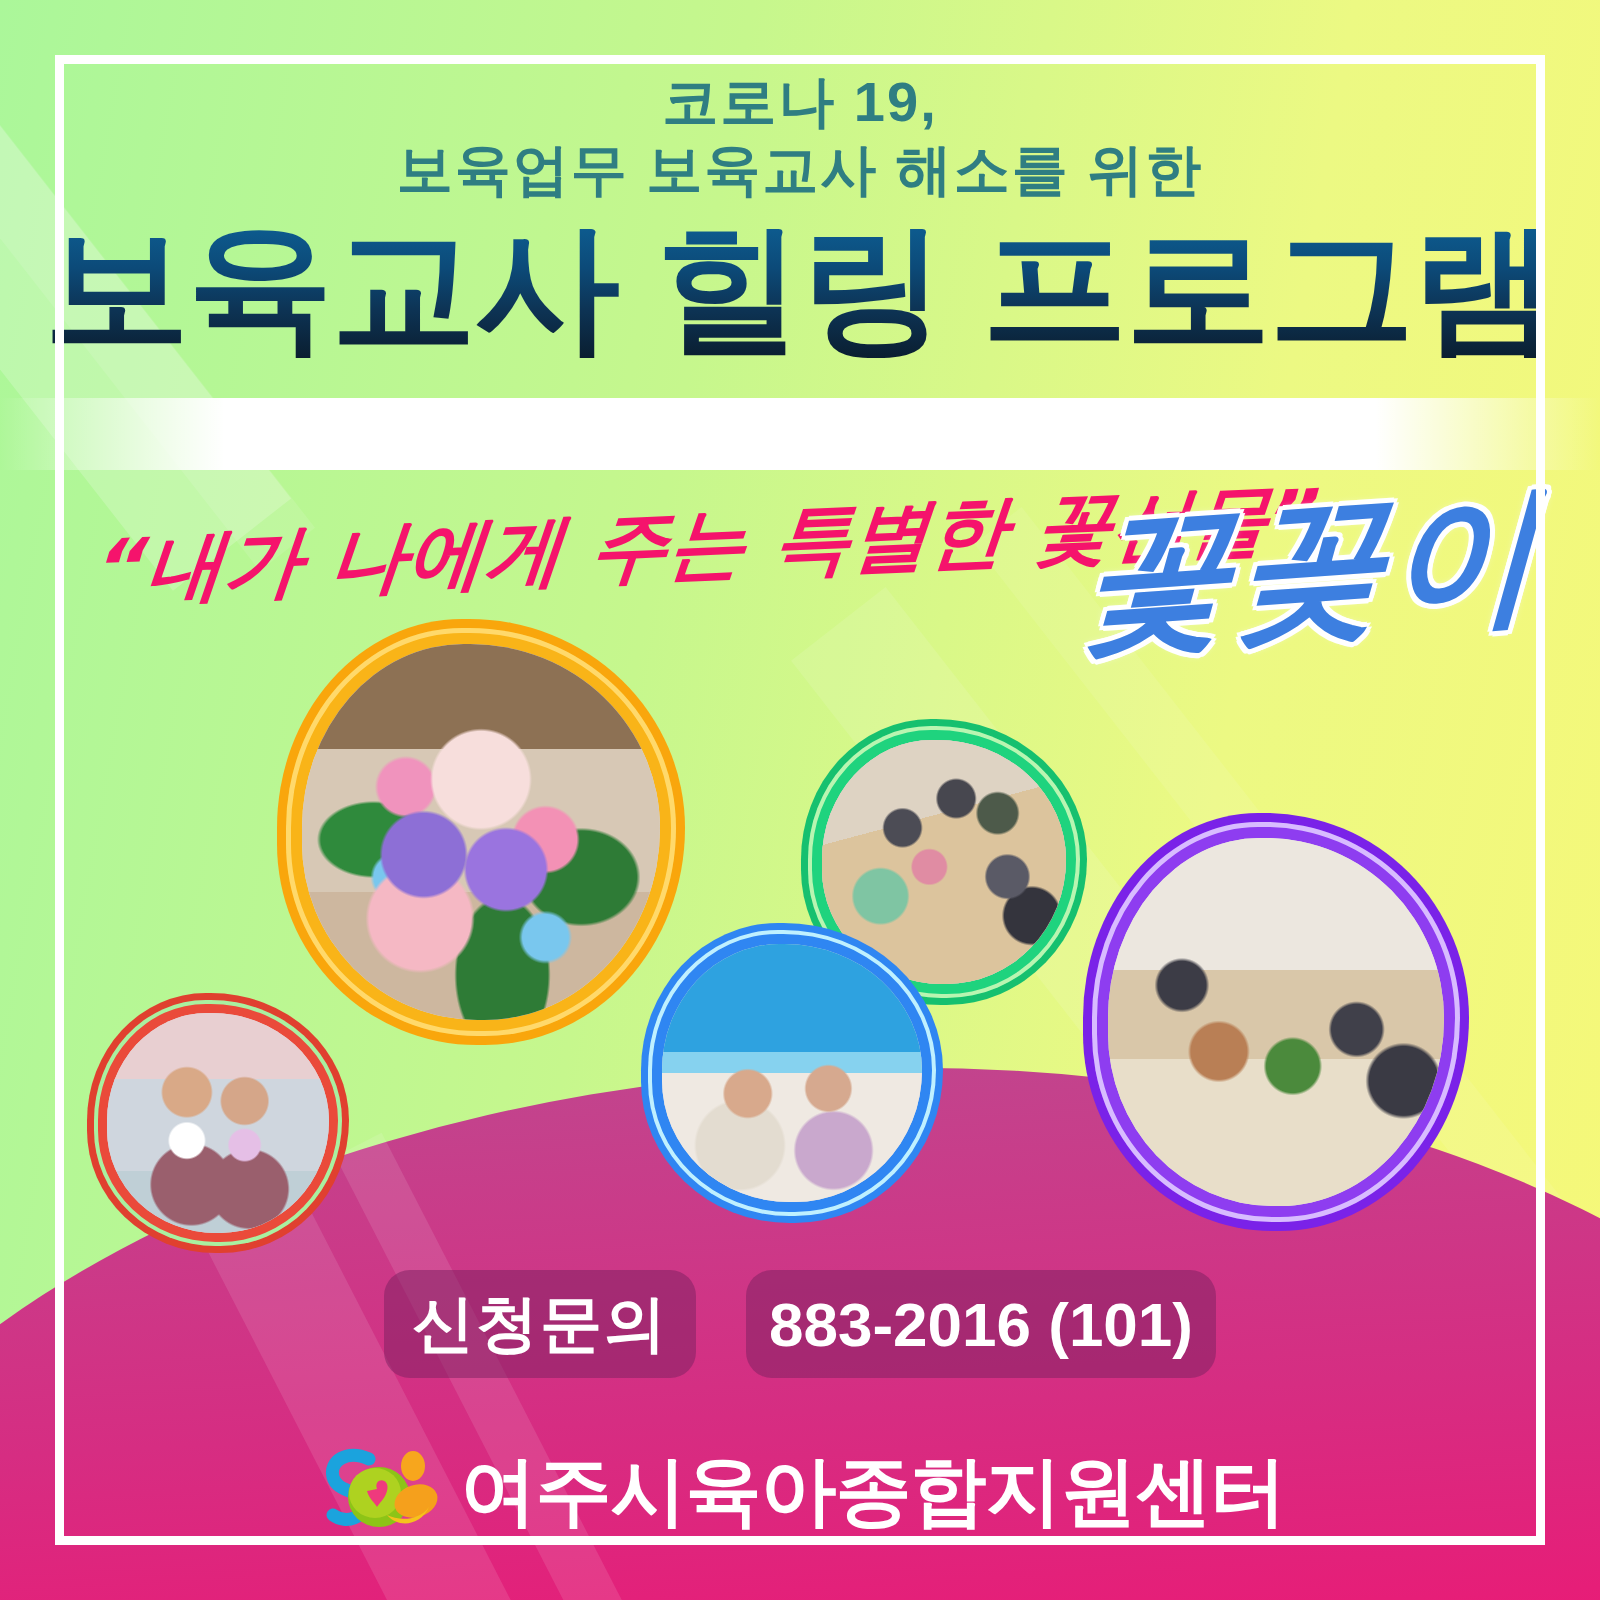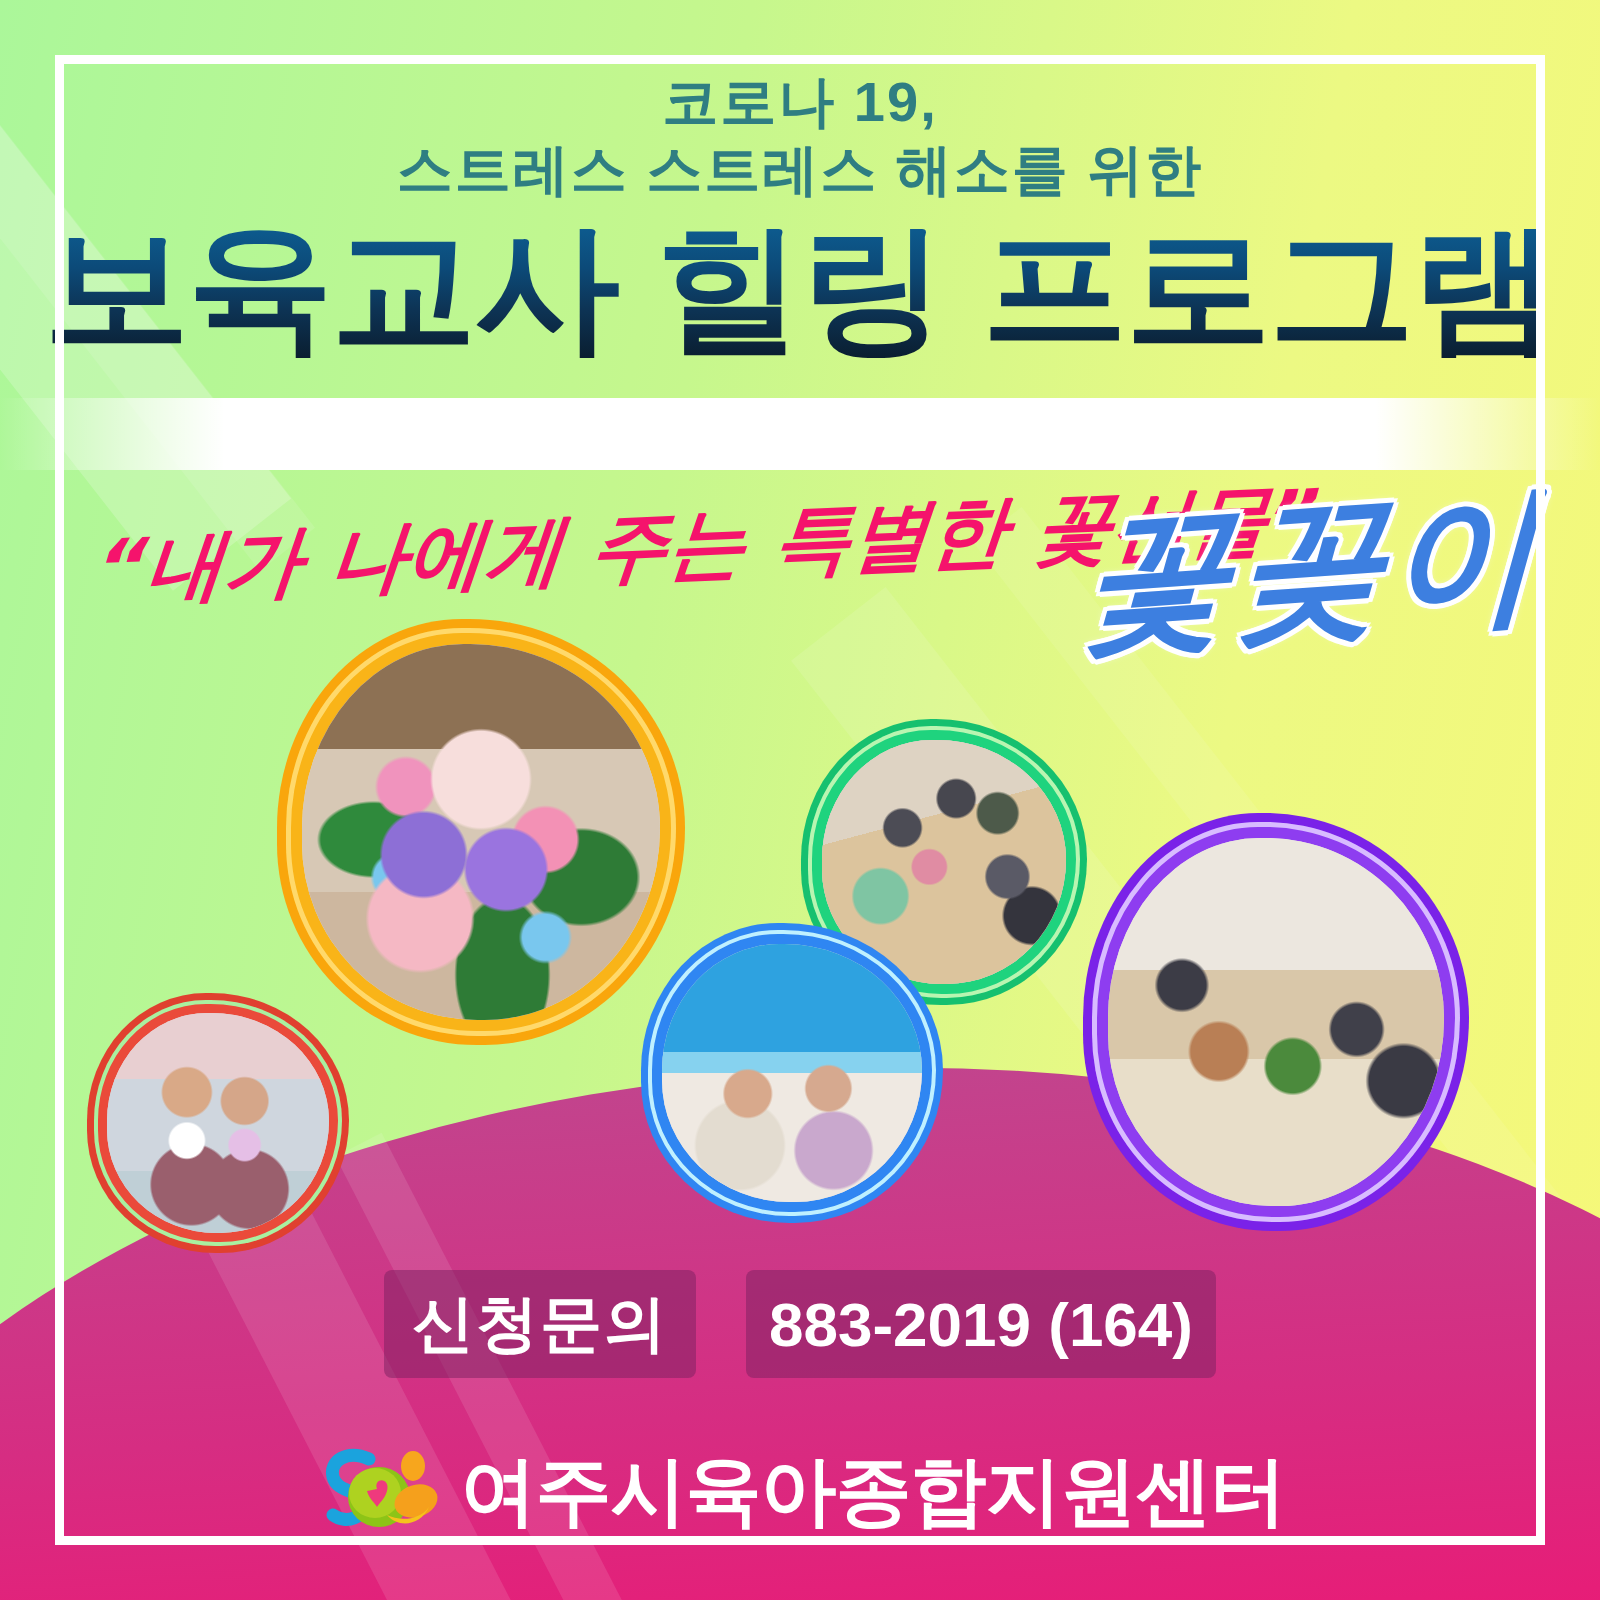--- a/index.html
+++ b/index.html
@@ -200,21 +200,21 @@
       linear-gradient(180deg,#e8cfd1 0 30%, #cfd6de 30% 72%, #bfcfd6 72% 100%);
   }
 
   
   #contact{
     position:absolute; left:0; bottom:222px; width:100%;
     display:flex; justify-content:center; align-items:center; gap:50px; z-index:30;
   }
   .pill{
     background:rgba(122,32,96,.50);
-    border-radius:8px;
+    border-radius:26px;
     color:#ffffff; font-weight:700;
     display:flex; align-items:center; justify-content:center;
   }
   #pill-label{ width:312px; height:108px; font-size:62px; letter-spacing:2px; }
   #pill-phone{ width:470px; height:108px; font-size:62px; letter-spacing:0px; }
 
   
   #footer{
     position:absolute; left:0; bottom:56px; width:100%;
     display:flex; justify-content:center; align-items:center; gap:14px; z-index:30;text-align:center;
@@ -234,21 +234,21 @@
   <div class="streak s5"></div>
   <div class="streak s6"></div>
 
   <div id="pink-band">
     <div class="bstreak" style="left:640px; top:30px; width:110px; height:900px;"></div>
     <div class="bstreak" style="left:800px; top:10px; width:52px;  height:900px;"></div>
   </div>
 
   <div id="kicker">
     <span>코로나 19,</span>
-    <span class="l2">스트레스 스트레스 해소를 위한</span>
+    <span class="l2">보육업무 보육교사 해소를 위한</span>
   </div>
 
   <div id="main-title">보육교사 힐링 프로그램</div>
 
   <div id="subbar"></div>
 
   <div id="quote">“내가 나에게 주는 특별한 꽃선물”</div>
 
   <div id="hw-blue">꽃꽂이</div>
 
@@ -282,21 +282,21 @@
 
   <div class="photo" id="p5">
     <div class="ring"></div>
     <div class="inner">
       <div class="scene sc-two"></div>
     </div>
   </div>
 
   <div id="contact">
     <div class="pill" id="pill-label">신청문의</div>
-    <div class="pill" id="pill-phone">883-2019 (164)</div>
+    <div class="pill" id="pill-phone">883-2016 (101)</div>
   </div>
 
   <div id="footer">
     <svg id="logo-mark" viewBox="0 0 132 96" aria-hidden="true">
       <path d="M54 14 C32 4, 14 16, 18 32 C22 48, 46 44, 48 58 C50 72, 32 80, 18 70" fill="none" stroke="#1ba3dd" stroke-width="13" stroke-linecap="round"></path>
       <ellipse cx="64" cy="52" rx="31" ry="30" fill="#8dc417"></ellipse>
       <ellipse cx="60" cy="48" rx="26" ry="25" fill="#aed220"></ellipse>
       <path d="M62 44 C58 32, 76 32, 72 46 C70 54, 64 58, 62 62 C60 58, 54 54, 52 46 Z" fill="#ef3a7d"></path>
       <ellipse cx="101" cy="56" rx="22" ry="16" fill="#f5a01c" transform="rotate(-18 101 56)"></ellipse>
       <ellipse cx="98" cy="21" rx="12" ry="15" fill="#f7a61d"></ellipse>

